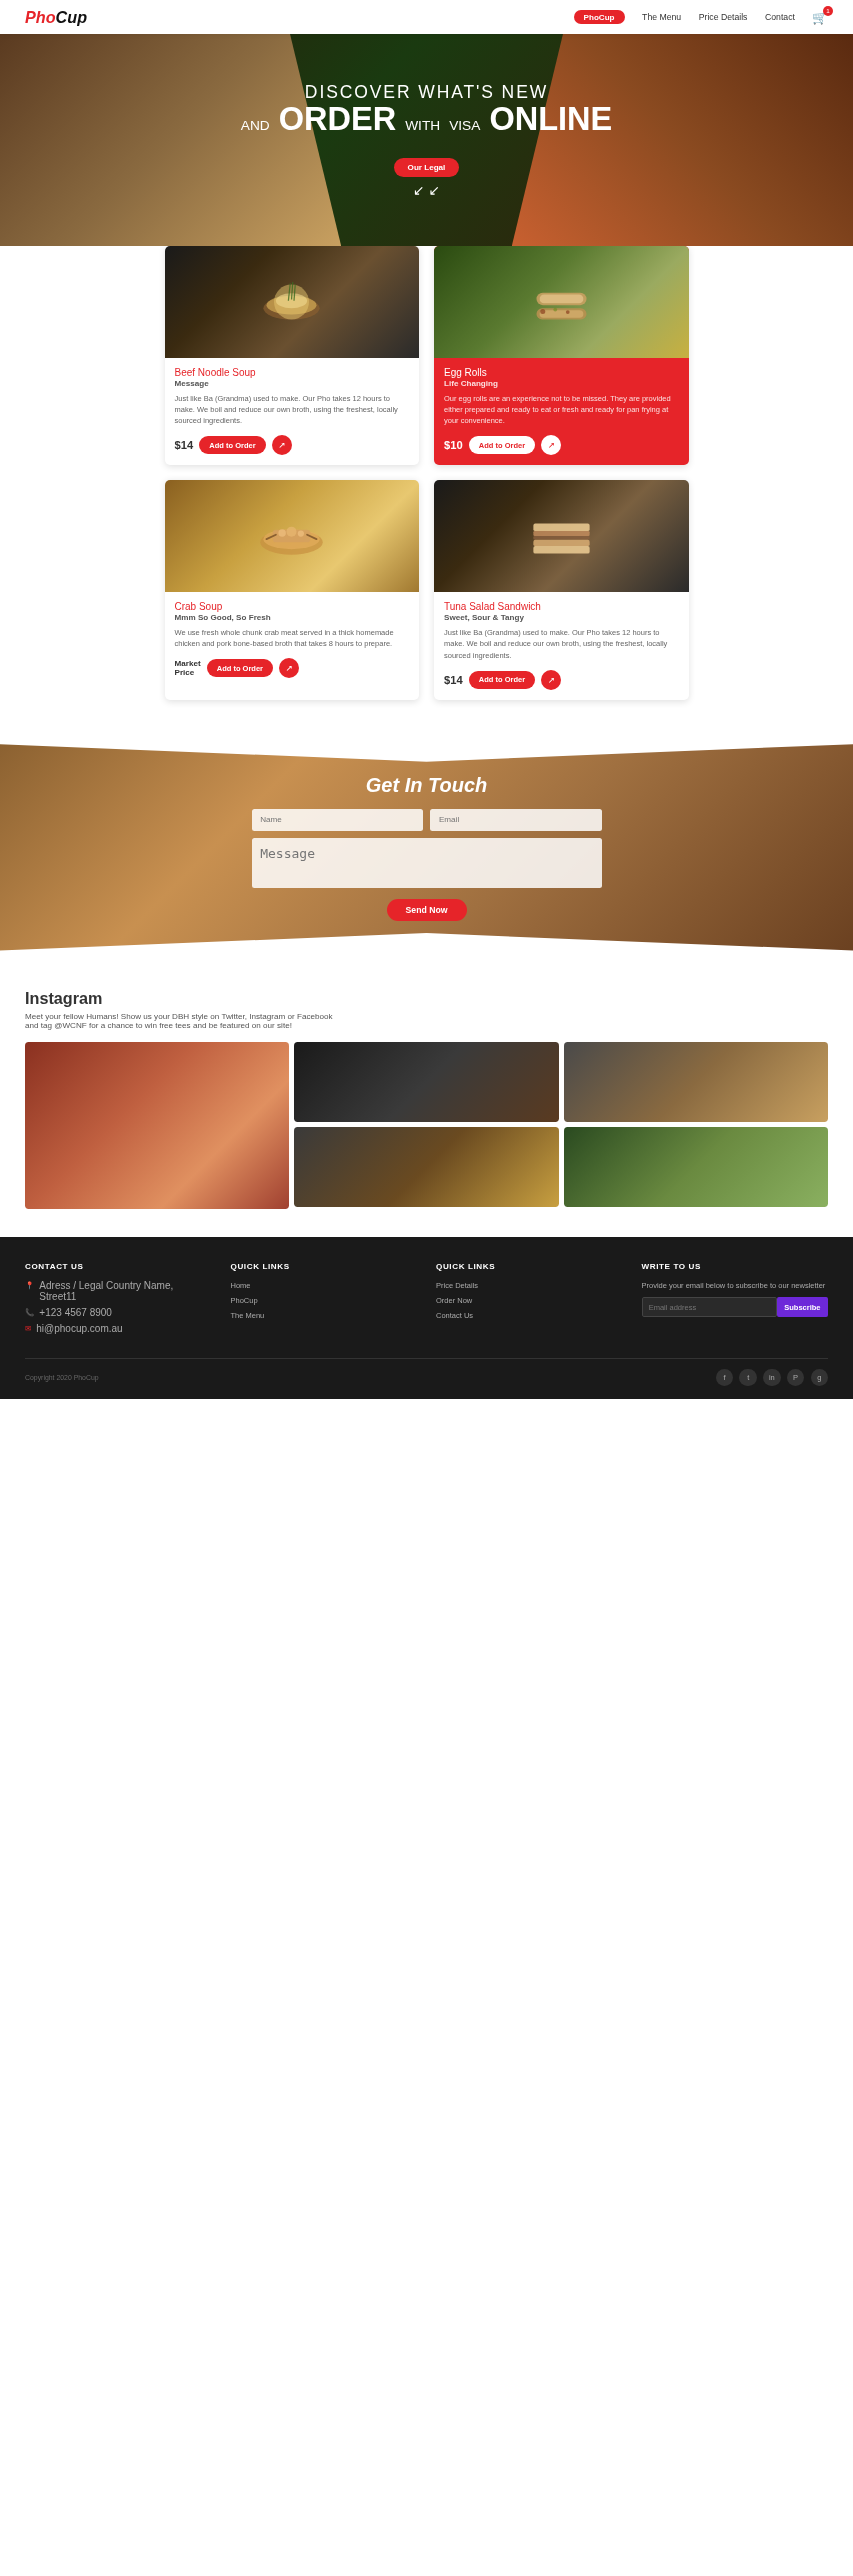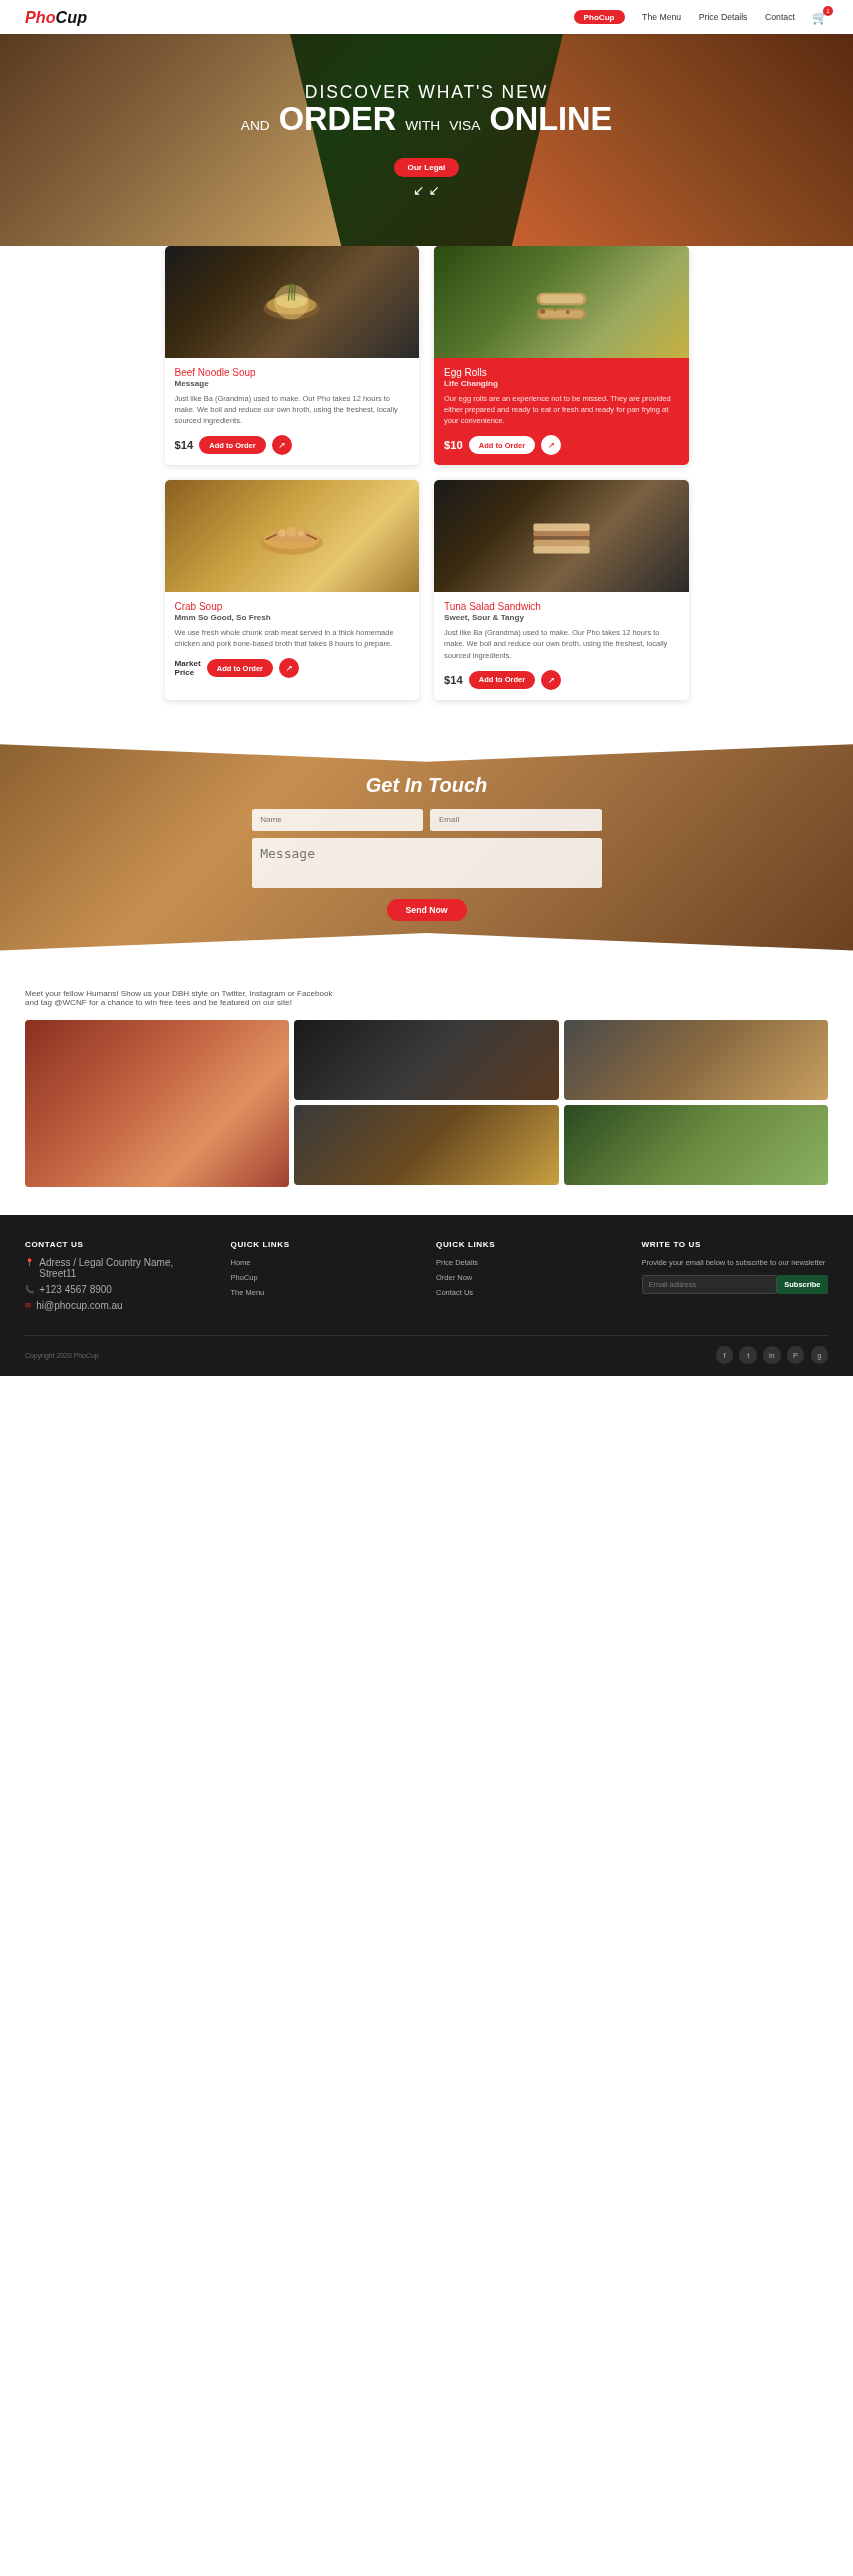--- a/index.html
+++ b/index.html
@@ -165,21 +165,21 @@
     .footer-col h4 { color: #fff; font-size: 8.1px; font-weight: 700; margin-bottom: 8.7px; text-transform: uppercase; letter-spacing: 0.6px; }
     .footer-col p, .footer-col a { font-size: 7.5px; color: #aaa; text-decoration: none; display: block; margin-bottom: 3.7px; line-height: 1.5; }
     .footer-col .contact-item { display: flex; gap: 5px; align-items: flex-start; margin-bottom: 5px; }
     .footer-col .contact-icon { color: #e62429; font-size: 7.5px; flex-shrink: 0; margin-top: 1.2px; }
     .email-sub { display: flex; gap: 0; margin-top: 6.2px; }
     .email-input {
       flex: 1; padding: 4.4px 6.2px; border: 0.6px solid #444; background: #2a2a2a;
       color: #ccc; border-radius: 1.9px; font-size: 7.5px;
     }
     .subscribe-btn {
-      background: #14532d; color: #fff; border: none; border-radius: 1.9px;
+      background: #6d28d9; color: #fff; border: none; border-radius: 1.9px;
       padding: 4.4px 7.5px; font-size: 7.5px; font-weight: bold; cursor: pointer;
     }
     .footer-bottom {
       border-top: 0.6px solid #333; padding-top: 10px;
       display: flex; justify-content: space-between; align-items: center;
     }
     .footer-bottom p { font-size: 6.9px; color: #666; }
     .social-icons { display: flex; gap: 6.2px; }
     .social-icon {
       width: 17.5px; height: 17.5px; border-radius: 50%;
@@ -335,20 +335,21 @@
       <input class="form-input" type="text" placeholder="Name" style="">
       <input class="form-input" type="email" placeholder="Email" style="">
     </div>
     <textarea class="form-textarea" placeholder="Message" style=""></textarea>
     <br>
     <button class="send-btn">Send Now</button>
   </div>
 </section>
 
 <section class="instagram-section">
+  <h2>Instagram</h2>
   <p>Meet your fellow Humans! Show us your DBH style on Twitter, Instagram or Facebook and tag @WCNF for a chance to win free tees and be featured on our site!</p>
   <div class="instagram-grid">
     <div class="ig-photo ig-main ig-photo-1" style="background:linear-gradient(135deg,#8a3020 0%,#c06040 40%,#e09060 70%,#a04030 100%);height:167px;border-radius:3.7px;">
     </div>
     <div style="display:flex;flex-direction:column;gap:5px;">
       <div class="ig-photo ig-photo-2" style="background:linear-gradient(135deg,#1a1a1a 0%,#3a3a3a 50%,#5a3a20 100%);height:80px;border-radius:3.7px;"></div>
       <div class="ig-photo ig-photo-3" style="background:linear-gradient(135deg,#3a3a3a 0%,#6a4a20 50%,#c8a040 100%);height:80px;border-radius:3.7px;"></div>
     </div>
     <div style="display:flex;flex-direction:column;gap:5px;">
       <div class="ig-photo ig-photo-4" style="background:linear-gradient(135deg,#4a4a4a 0%,#8a6a40 50%,#c8a060 100%);height:80px;border-radius:3.7px;"></div>

